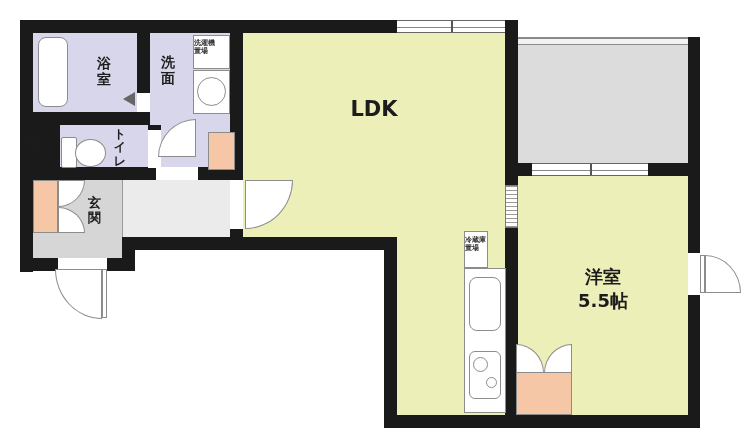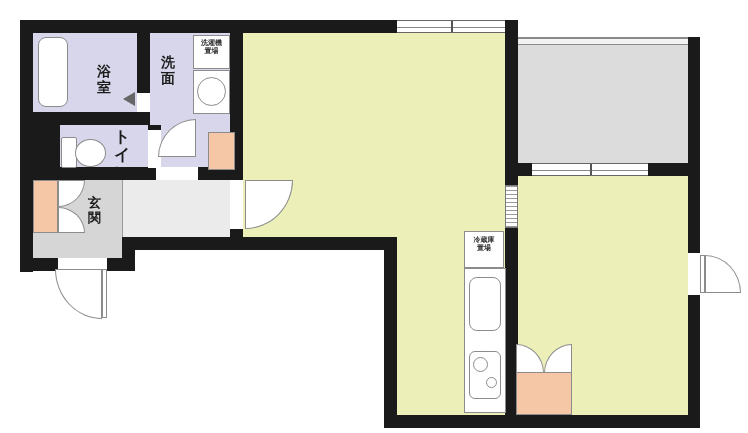--- a/index.html
+++ b/index.html
@@ -15,21 +15,21 @@
   .pink{background:var(--closet_pink);border:1px solid var(--fixture_line);}
   .fixture{background:#fff;border:1px solid var(--fixture_line);}
   .gap{background:#fff;}
   .window{background:#fff;border-top:1px solid #666;border-bottom:1px solid #666;}
   .window .mid{position:absolute;left:0;right:0;top:50%;height:1px;background:#888;}
   .window .tick{position:absolute;top:0;bottom:0;width:2px;background:#555;left:50%;}
   .arc{background:#fff;border:1px solid var(--fixture_line);}
   .hatch{background:repeating-linear-gradient(0deg,#9a9a9a 0 1px,#fff 1px 4px);border:1px solid #777;}
   .vtext{width:1.15em;line-height:1.12;word-break:break-all;text-align:center;font-size:14px;font-weight:bold;}
   .label{text-align:center;font-weight:bold;}
-  .tiny{font-size:7px;line-height:1.15;text-align:center;font-weight:bold;color:#333;}
+  .tiny{font-size:7px;line-height:1.15;font-weight:bold;color:#333;}
   .railing{background:#f2f2f2;border-top:2px solid #8a8a8a;border-bottom:1px solid #8a8a8a;}
   .circle{border-radius:50%;background:#fff;border:1px solid var(--fixture_line);}
   .tri-left{width:0;height:0;border-top:7px solid transparent;border-bottom:7px solid transparent;border-right:12px solid #666;background:none;}
 </style>
 </head>
 <body>
 
 <div class="plan">
 
   <div class="abs room-lav" style="left:33px;top:33px;width:104px;height:79px"></div>
@@ -100,38 +100,43 @@
   <div class="abs fixture" style="left:61px;top:137px;width:16px;height:31px;border-radius:2px"></div>
   <div class="abs fixture" style="left:75px;top:139px;width:31px;height:28px;border-radius:50%"></div>
   <div class="abs" style="left:122px;top:180px;width:1px;height:57px;background:#9a9a9a"></div>
 
   <div class="abs pink" style="left:33px;top:180px;width:25px;height:53px"></div>
   <div class="abs arc" style="left:58px;top:180px;width:27px;height:27px;border-radius:0 0 100% 0"></div>
   <div class="abs arc" style="left:58px;top:207px;width:27px;height:26px;border-radius:0 100% 0 0"></div>
 
   <div class="abs pink" style="left:208px;top:132px;width:27px;height:38px"></div>
 
-  <div class="abs fixture" style="left:464px;top:231px;width:40px;height:37px">
+  <div class="abs fixture" style="left:464px;top:231px;width:24px;height:37px">
     <div class="tiny" style="padding-top:4px"><span>冷蔵庫</span><br>
     <span>置場</span></div>
   </div>
   <div class="abs fixture" style="left:464px;top:268px;width:42px;height:145px"></div>
   <div class="abs fixture" style="left:469px;top:277px;width:32px;height:54px;border-radius:8px"></div>
   <div class="abs fixture" style="left:469px;top:351px;width:32px;height:48px;border-radius:6px"></div>
   <div class="abs circle" style="left:473px;top:357px;width:15px;height:15px"></div>
   <div class="abs circle" style="left:486px;top:377px;width:11px;height:11px"></div>
 
   <div class="abs pink" style="left:516px;top:372px;width:56px;height:43px"></div>
   <div class="abs arc" style="left:516px;top:344px;width:28px;height:29px;border-radius:0 100% 0 0"></div>
   <div class="abs arc" style="left:544px;top:344px;width:28px;height:29px;border-radius:100% 0 0 0"></div>
 
-  <div class="abs vtext" style="left:96px;top:64px">浴室</div>
+  <div class="abs vtext" style="left:96px;top:56px">浴室</div>
   <div class="abs vtext" style="left:160px;top:55px">洗面</div>
-  <div class="abs vtext" style="left:113px;top:128px;font-size:16px">トイレ</div>
+  <div class="abs vtext" style="left:113px;top:128px;font-size:12px">トイレ</div>
   <div class="abs label" style="left:27px;top:138px;font-size:9px">PS</div>
   <div class="abs vtext" style="left:87px;top:196px;font-size:13px">玄関</div>
 
   <div class="abs label" style="left:299px;top:97px;width:150px;font-size:21px">
+    <div>LDK</div>
   </div>
 
 
+  <div class="abs label" style="left:533px;top:265px;width:140px;font-size:18px">
+    <div>洋室</div>
+    <div>5.5帖</div>
+  </div>
 
 </div>
 
 </body></html>

